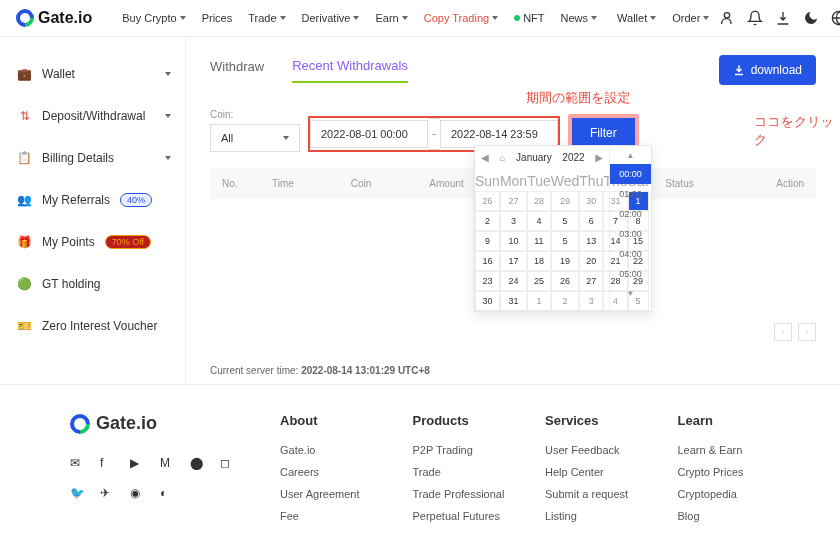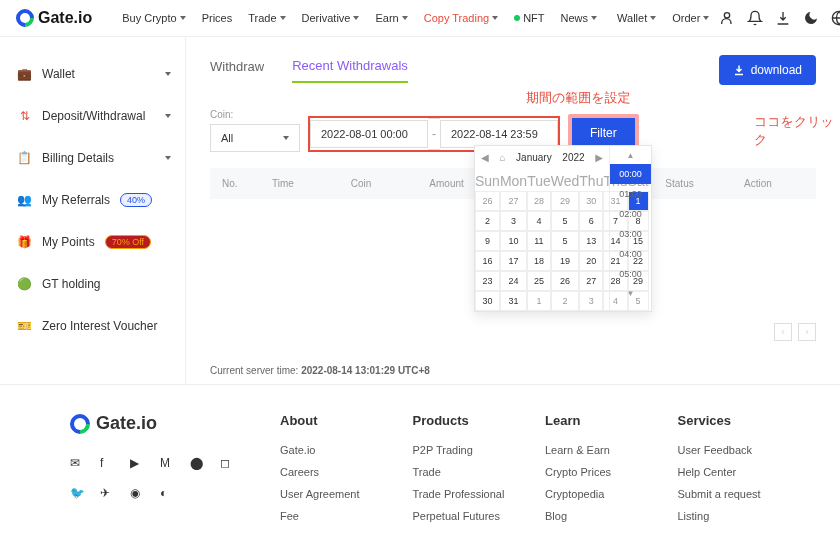--- a/index.html
+++ b/index.html
@@ -57,21 +57,21 @@
 .cal-cell.cur { background: #2354e6; color: #fff; }
 .cal-cell.in-month { color: #333; }
 .cal-times { width: 42px; border-left: 1px solid #eee; display: flex; flex-direction: column; }
 .cal-times .up, .cal-times .down { height: 18px; display: flex; align-items: center; justify-content: center; color: #999; cursor: pointer; font-size: 8px; }
 .cal-time { padding: 5px 0; text-align: center; font-size: 9px; color: #666; cursor: pointer; }
 .cal-time.sel { background: #2354e6; color: #fff; }
 
 .table-head { display: flex; background: #f7f8fa; padding: 10px 12px; font-size: 10px; color: #999; margin-top: 16px; }
 .th { flex: 1; }
 .th.no { flex: 0 0 50px; }
-.th.action { flex: 0 0 60px; }
+.th.action { flex: 0 0 60px; text-align: right; }
 .th.addr { flex: 2; }
 
 .no-record { display: flex; flex-direction: column; align-items: center; padding: 30px 0; color: #bbb; font-size: 11px; gap: 8px; }
 .no-record-icon { width: 44px; height: 36px; background: #e8e8e8; border-radius: 4px; position: relative; }
 .no-record-icon::before { content: ""; position: absolute; left: -8px; top: 8px; width: 20px; height: 26px; background: #f0f0f0; border-radius: 2px; }
 
 .pager { display: flex; gap: 6px; justify-content: flex-end; margin-top: 8px; }
 .pager-btn { width: 18px; height: 18px; border: 1px solid #ddd; display: flex; align-items: center; justify-content: center; color: #ccc; font-size: 9px; cursor: pointer; }
 
 .server-time { font-size: 10px; color: #666; margin-top: 24px; }
@@ -332,27 +332,27 @@
         <a>Fee</a>
       </div>
       <div class="footer-col">
         <h4>Products</h4>
         <a>P2P Trading</a>
         <a>Trade</a>
         <a>Trade Professional</a>
         <a>Perpetual Futures</a>
       </div>
       <div class="footer-col">
+        <h4>Services</h4>
+        <a>User Feedback</a>
+        <a>Help Center</a>
+        <a>Submit a request</a>
+        <a>Listing</a>
+      </div>
+      <div class="footer-col">
         <h4>Learn</h4>
         <a>Learn &amp; Earn</a>
         <a>Crypto Prices</a>
         <a>Cryptopedia</a>
         <a>Blog</a>
       </div>
-      <div class="footer-col">
-        <h4>Services</h4>
-        <a>User Feedback</a>
-        <a>Help Center</a>
-        <a>Submit a request</a>
-        <a>Listing</a>
-      </div>
     </div>
 </div>
 
 </body></html>

